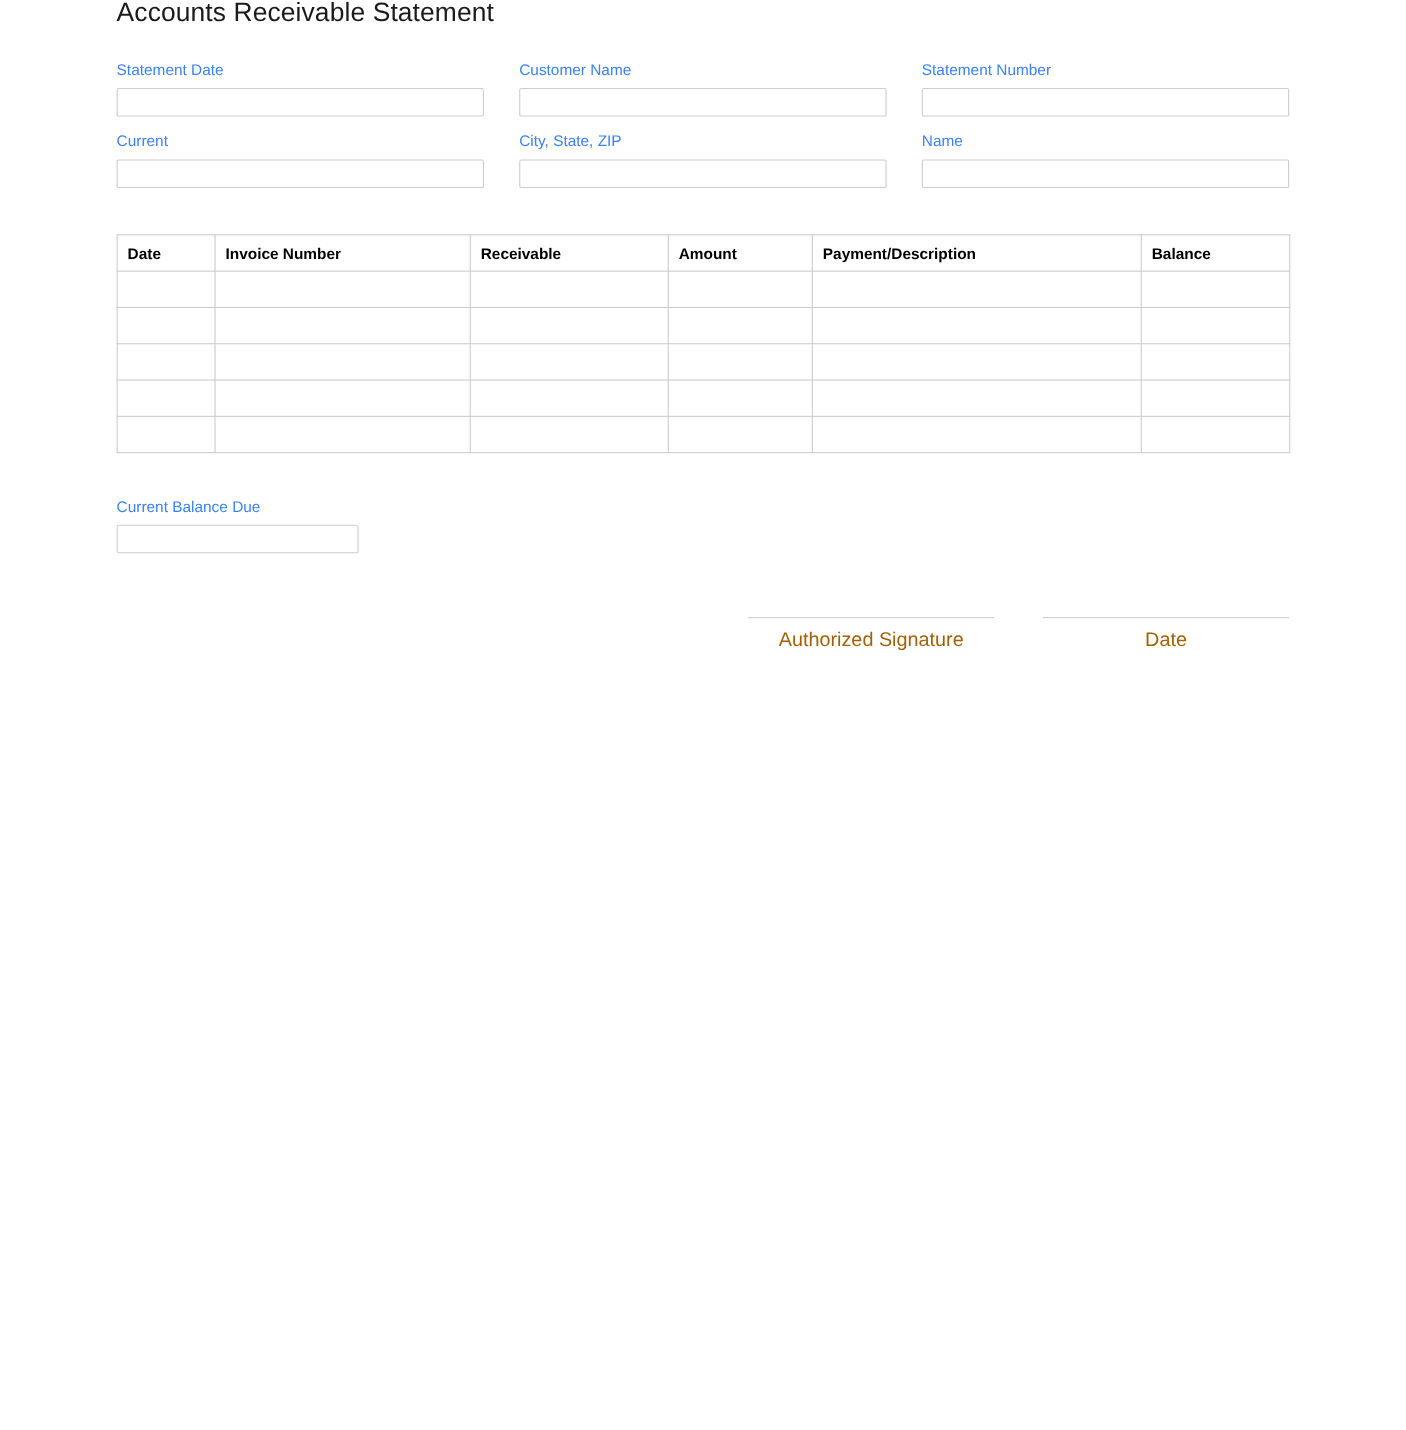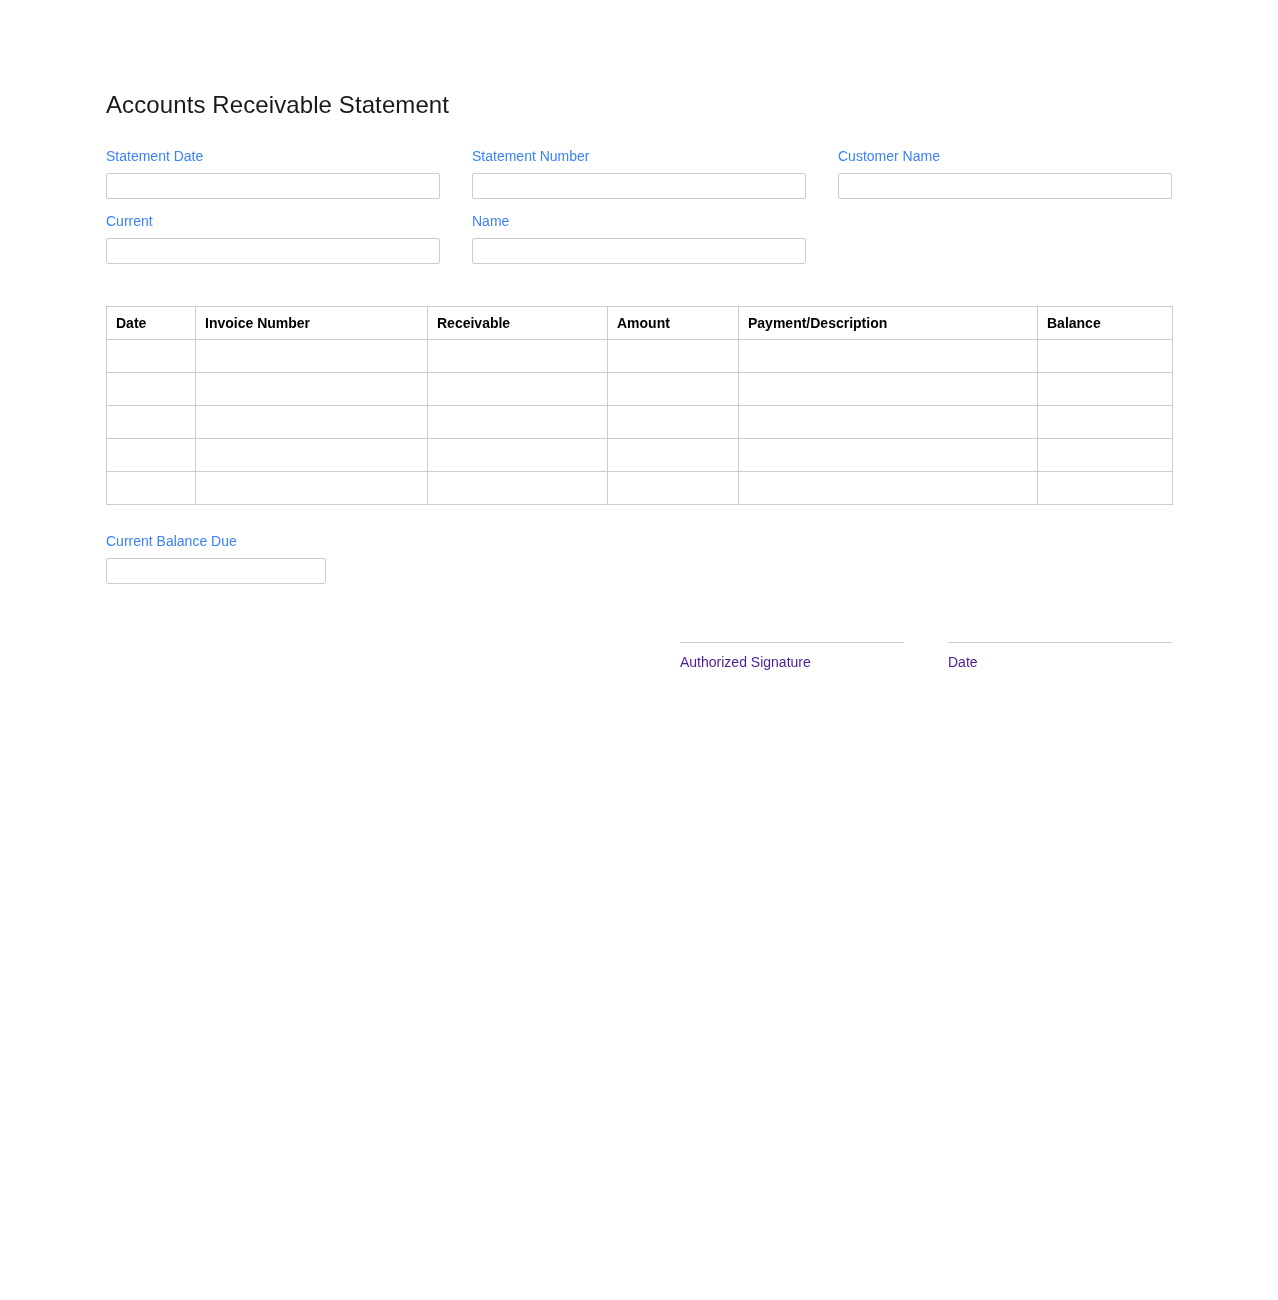--- a/index.html
+++ b/index.html
@@ -19,21 +19,20 @@
     position: absolute;
     left: 106px;
     top: 0;
     width: 1066px;
   }
   .doc-title {
     font-size: 24px;
     font-weight: normal;
     line-height: 1;
     margin: 0;
-    padding-top: 93px;
     letter-spacing: 0.1px;
     color: #1a1a1a;
   }
   .field-grid {
     display: grid;
     grid-template-columns: 334px 334px 334px;
     column-gap: 32px;
     row-gap: 0;
     margin-top: 31px;
   }
@@ -89,21 +88,21 @@
     height: 32px;
   }
   .col-date      { width: 89px;  }
   .col-invoice   { width: 232px; }
   .col-desc      { width: 180px; }
   .col-amount    { width: 131px; }
   .col-payadj    { width: 299px; }
   .col-balance   { width: 135px; }
 
   .balance-block {
-    margin-top: 28px;
+    margin-top: 40px;
   }
   .balance-block .field-label { margin-bottom: 9px; }
   .balance-input {
     box-sizing: border-box;
     width: 220px;
     height: 26px;
     border: 1px solid #cccccc;
     border-radius: 2px;
     background: #ffffff;
     font-family: "Liberation Sans", sans-serif;
@@ -121,48 +120,53 @@
   }
   .sign-block {
     width: 224px;
   }
   .sign-line {
     border-top: 1px solid #cccccc;
     height: 0;
   }
   .sign-caption {
     display: block;
-    font-size: 14px;
+    text-align: center;
+    font-size: 18px;
     line-height: 16px;
-    color: #4c1d95;
+    color: #a16207;
     padding-top: 11px;
   }
 </style>
 </head>
 <body>
 
 <div class="page">
 
   <h1 class="doc-title">Accounts Receivable Statement</h1>
 
   <div class="field-grid">
     <div class="field">
       <label class="field-label">Statement Date</label>
       <input class="field-input" type="text" placeholder="" style="">
     </div>
     <div class="field">
+      <label class="field-label">Customer Name</label>
+      <input class="field-input" type="text" placeholder="" style="">
+    </div>
+    <div class="field">
       <label class="field-label">Statement Number</label>
       <input class="field-input" type="text" placeholder="" style="">
     </div>
     <div class="field">
-      <label class="field-label">Customer Name</label>
-      <input class="field-input" type="text" placeholder="" style="">
-    </div>
-    <div class="field">
       <label class="field-label">Current</label>
+      <input class="field-input" type="text" placeholder="" style="">
+    </div>
+    <div class="field">
+      <label class="field-label">City, State, ZIP</label>
       <input class="field-input" type="text" placeholder="" style="">
     </div>
     <div class="field">
       <label class="field-label">Name</label>
       <input class="field-input" type="text" placeholder="" style="">
     </div>
   </div>
 
   <div class="ledger-wrap">
     <table class="ledger">

